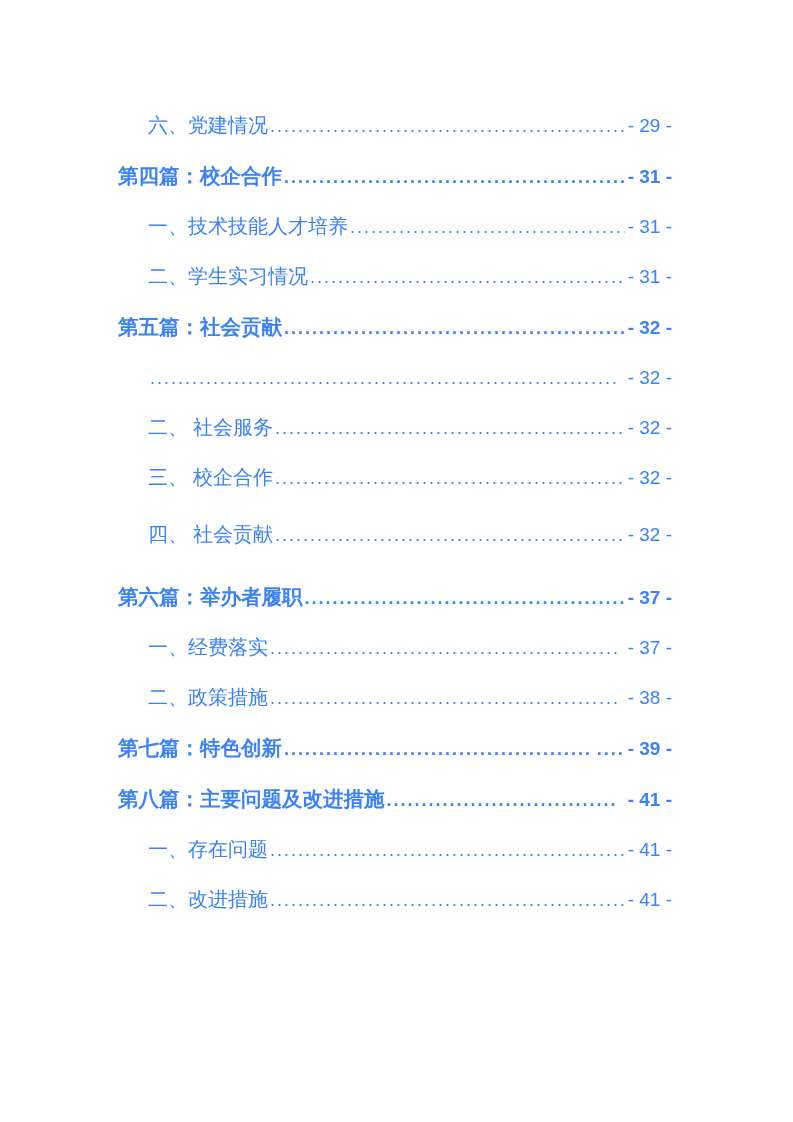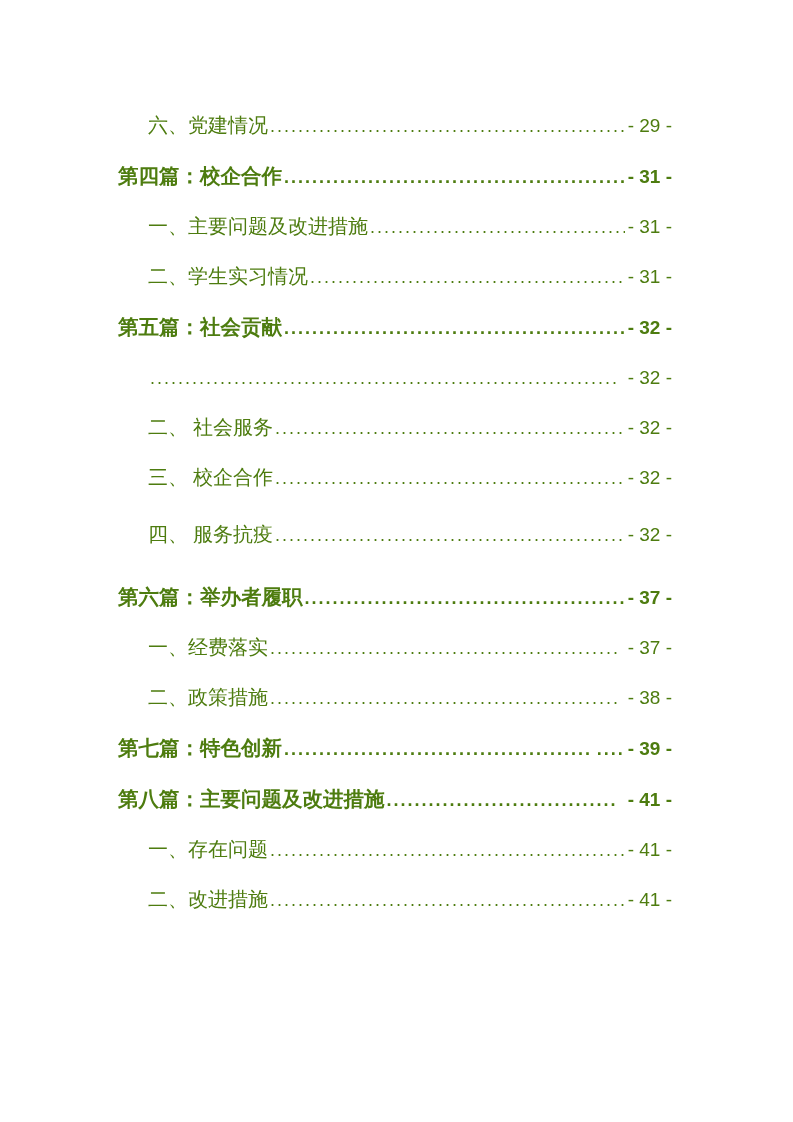--- a/index.html
+++ b/index.html
@@ -19,21 +19,21 @@
     position: absolute;
     left: 118px;
     top: 107px;
     width: 554px;
   }
   .toc-row {
     display: flex;
     align-items: baseline;
     line-height: 22px;
     margin-top: 20px;
-    color: #4d7c0f;
+    color: #3b82f6;
   }
   .toc-row:first-child { margin-top: 0; }
   .toc-row.level-chapter { margin-top: 21px; font-weight: 700; justify-content: center; }
   .toc-row.space-large  { margin-top: 27px; }
   .toc-row.space-xlarge { margin-top: 33px; }
 
   .toc-row.level-item { padding-left: 30px; }
 
   .toc-label {
     white-space: pre;
@@ -93,21 +93,21 @@
     <span class="toc-suffix"></span>
     <span class="toc-page">- 29 -</span>
   </div>
       <div class="toc-row level-chapter">
     <span class="toc-label">第四篇：校企合作</span>
     <span class="toc-leader"></span>
     <span class="toc-suffix"></span>
     <span class="toc-page">- 31 -</span>
   </div>
       <div class="toc-row level-item">
-    <span class="toc-label">一、主要问题及改进措施</span>
+    <span class="toc-label">一、技术技能人才培养</span>
     <span class="toc-leader"></span>
     <span class="toc-suffix"></span>
     <span class="toc-page">- 31 -</span>
   </div>
       <div class="toc-row level-item">
     <span class="toc-label">二、学生实习情况</span>
     <span class="toc-leader"></span>
     <span class="toc-suffix"></span>
     <span class="toc-page">- 31 -</span>
   </div>
@@ -128,21 +128,21 @@
     <span class="toc-suffix"></span>
     <span class="toc-page">- 32 -</span>
   </div>
       <div class="toc-row level-item">
     <span class="toc-label">三、 校企合作</span>
     <span class="toc-leader"></span>
     <span class="toc-suffix"></span>
     <span class="toc-page">- 32 -</span>
   </div>
       <div class="toc-row level-item space-large">
-    <span class="toc-label">四、 服务抗疫</span>
+    <span class="toc-label">四、 社会贡献</span>
     <span class="toc-leader"></span>
     <span class="toc-suffix"></span>
     <span class="toc-page">- 32 -</span>
   </div>
       <div class="toc-row level-chapter space-xlarge">
     <span class="toc-label">第六篇：举办者履职</span>
     <span class="toc-leader"></span>
     <span class="toc-suffix"></span>
     <span class="toc-page">- 37 -</span>
   </div>

